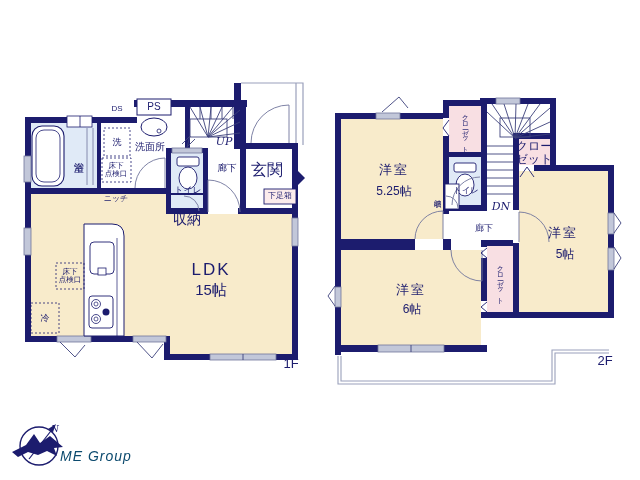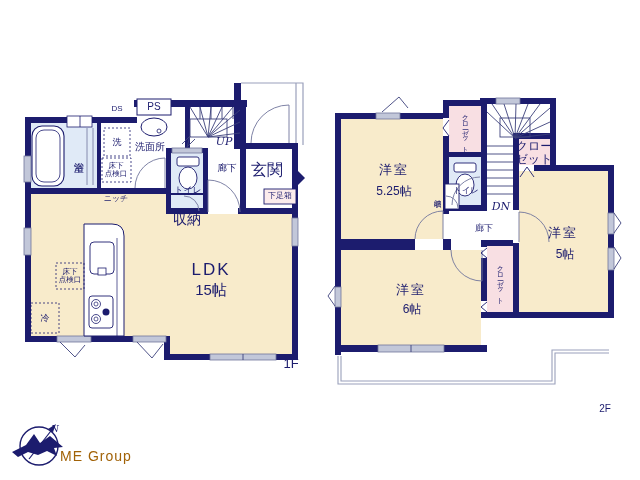--- a/index.html
+++ b/index.html
@@ -4,22 +4,22 @@
 <style>
   html,body{margin:0;padding:0;background:#ffffff;}
   .canvas{position:relative;width:640px;height:480px;background:#fff;overflow:hidden;
           font-family:"Liberation Sans",sans-serif;}
   .canvas svg{position:absolute;left:0;top:0;}
   .lbl{position:absolute;transform:translate(-50%,-50%);color:#1c1c6e;
        white-space:pre-line;text-align:center;line-height:1.12;
        font-family:"Liberation Sans",sans-serif;}
   .v{writing-mode:vertical-rl;text-orientation:upright;letter-spacing:0;}
   .it{font-family:"DejaVu Serif",serif;font-style:italic;font-weight:normal;}
-  .logo-text{position:absolute;transform:translate(0,-50%);color:#a16207;
-       letter-spacing:1px;font-family:"Liberation Sans",sans-serif;}
+  .logo-text{position:absolute;transform:translate(0,-50%);color:#0c4a6e;
+       letter-spacing:1px;font-family:"Liberation Sans",sans-serif;font-style:italic;}
 </style>
 </head>
 <body>
 
 <div class="canvas">
 <svg width="640" height="480" viewBox="0 0 640 480">
 
   <g>
     <rect x="31" y="123" width="66" height="65" fill="#e0eaf7"></rect>
     <rect x="171" y="153" width="32" height="55" fill="#e0eaf7"></rect>
@@ -262,18 +262,18 @@
 <div class="lbl" style="left:466px;top:191px;font-size:8.5px;">トイレ</div>
 <div class="lbl it" style="left:501px;top:207px;font-size:11px;">DN</div>
 <div class="lbl" style="left:484px;top:228px;font-size:9px;">廊下</div>
 <div class="lbl" style="left:534px;top:153px;font-size:12px;">クロー
 ゼット</div>
 <div class="lbl" style="left:563px;top:233px;font-size:13px;letter-spacing:2px;">洋室</div>
 <div class="lbl" style="left:565px;top:255px;font-size:12px;text-align:center;">5帖</div>
 <div class="lbl v" style="left:500px;top:280px;font-size:7px;">クローゼット</div>
 <div class="lbl" style="left:411px;top:290px;font-size:13px;letter-spacing:2px;">洋室</div>
 <div class="lbl" style="left:412px;top:310px;font-size:12px;text-align:right;">6帖</div>
-<div class="lbl" style="left:605px;top:361px;font-size:10px;margin-top:48px;">2F</div>
+<div class="lbl" style="left:605px;top:361px;font-size:13px;">2F</div>
 
 <div class="lbl it" style="left:55px;top:429px;font-size:9px;">N</div>
 <div class="logo-text" style="left:60px;top:456px;font-size:14px;">ME Group</div>
 
 </div>
 
 </body></html>

